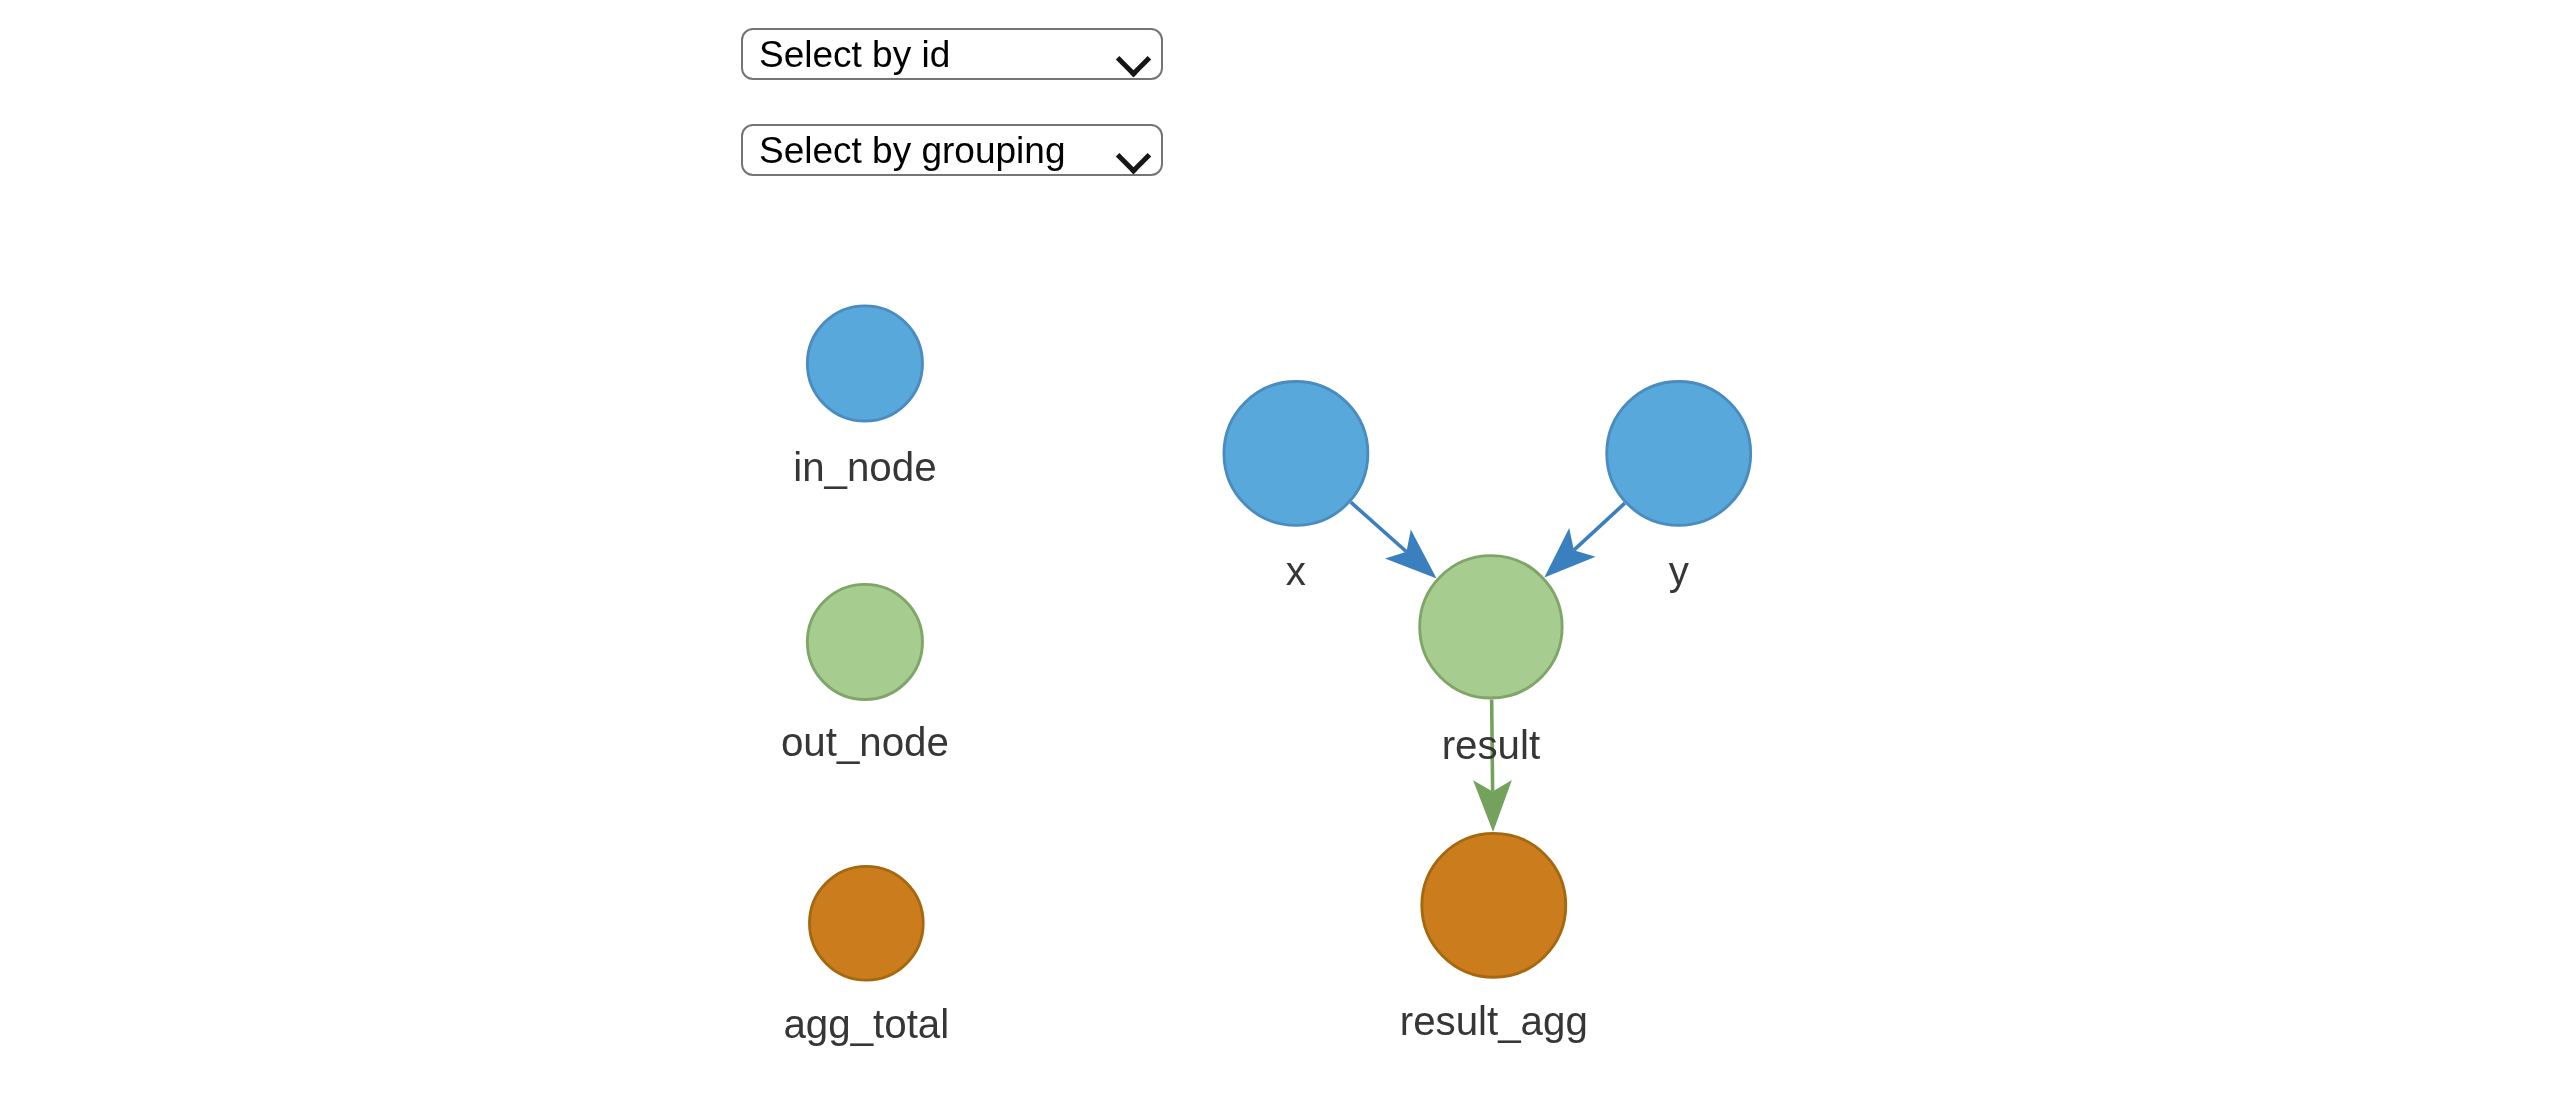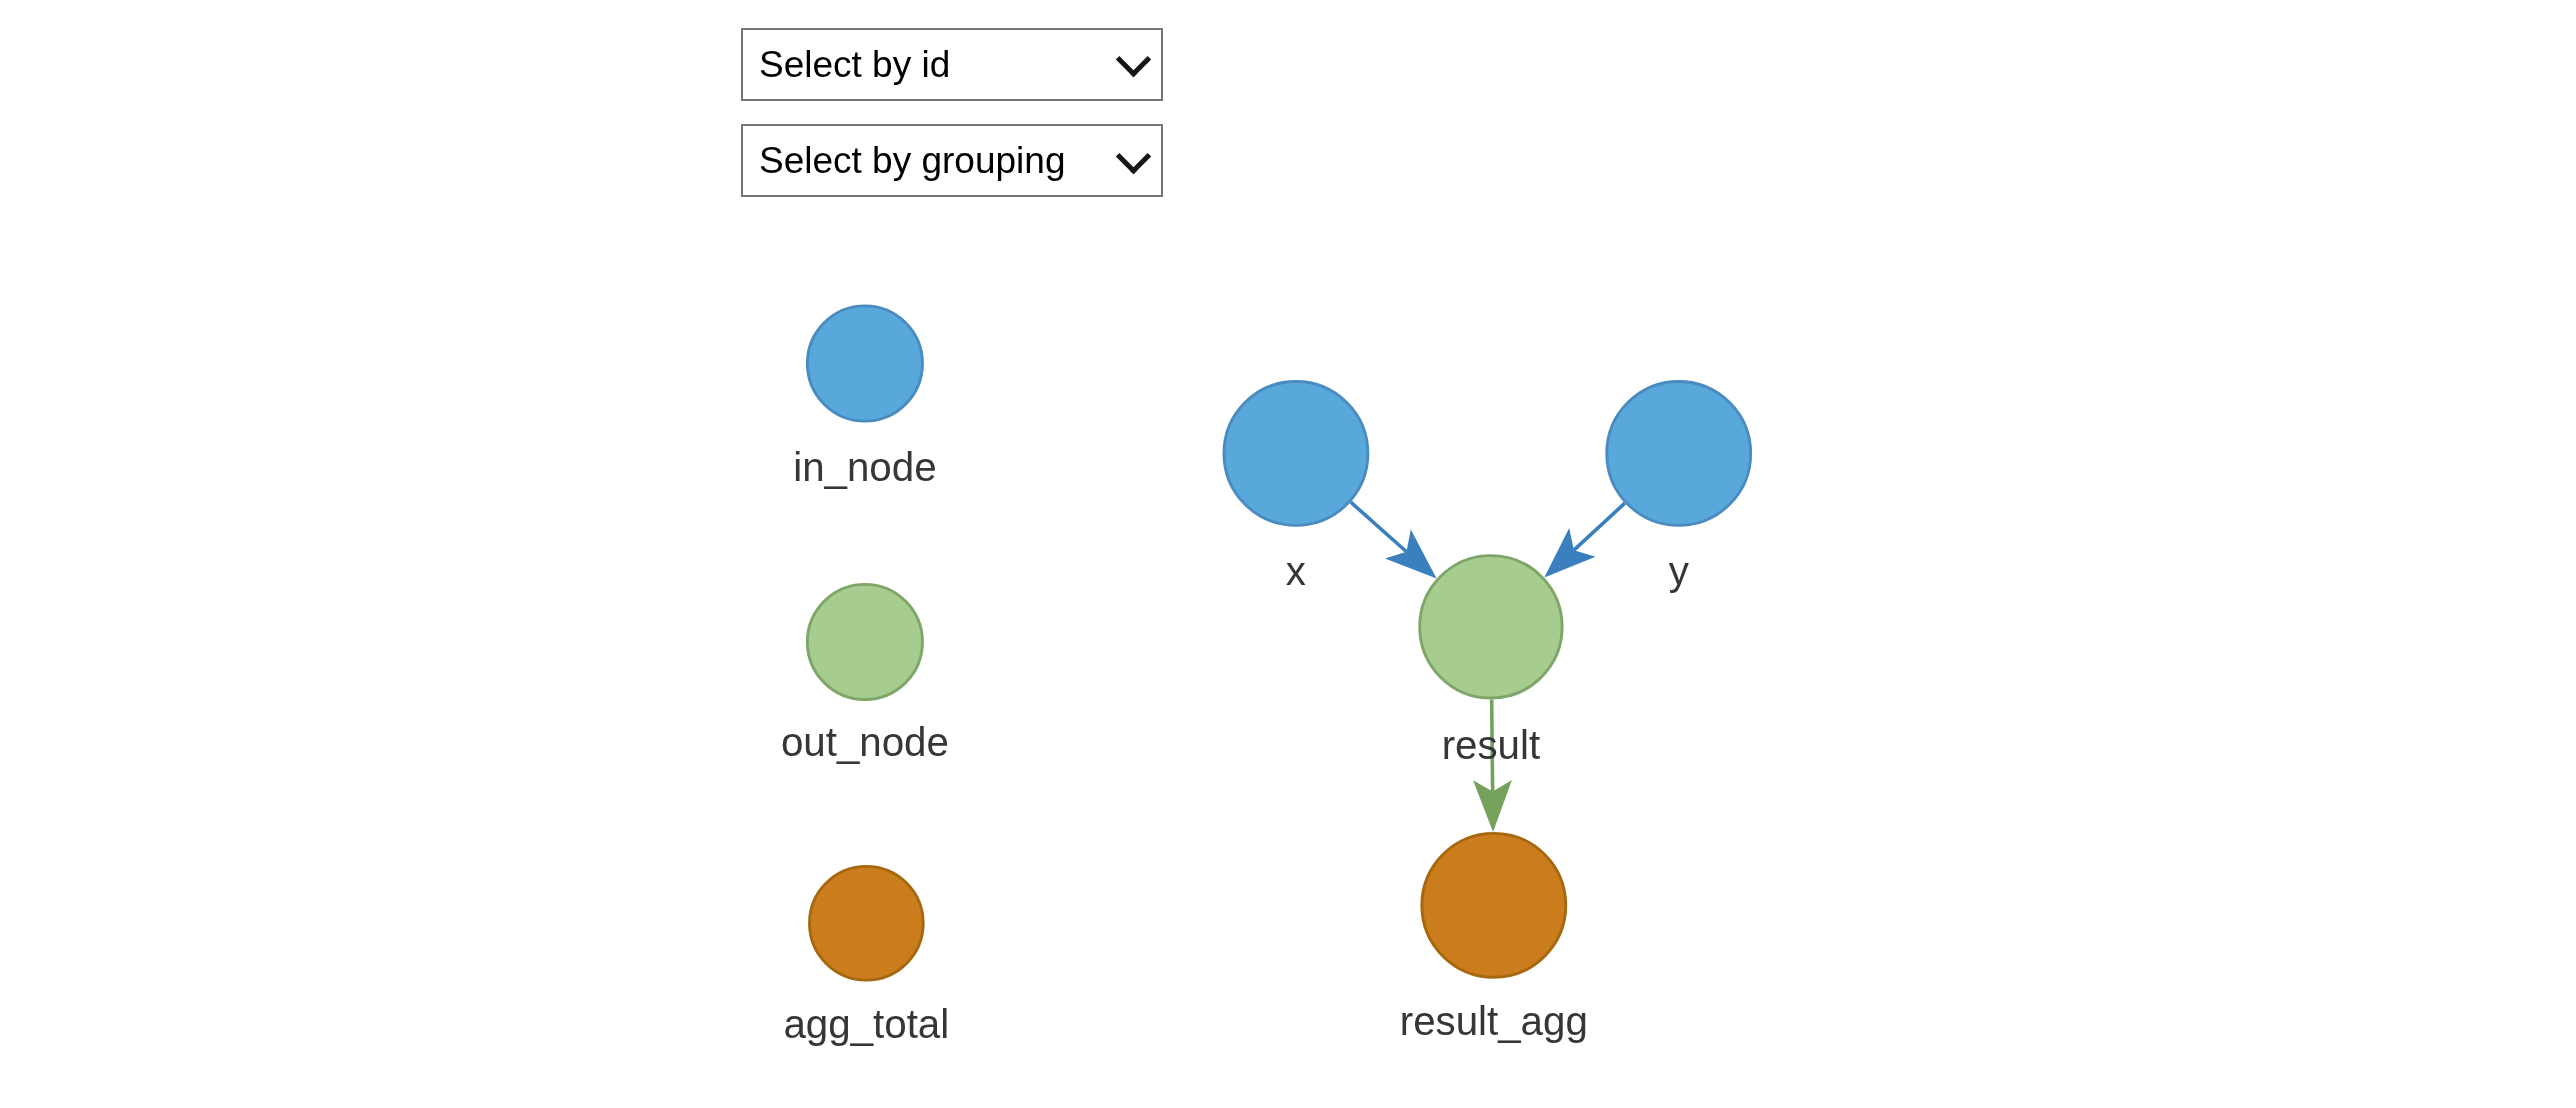--- a/index.html
+++ b/index.html
@@ -8,28 +8,28 @@
     width: 2576px;
     height: 1109px;
     background: #ffffff;
     overflow: hidden;
     font-family: "Liberation Sans", "DejaVu Sans", sans-serif;
   }
   select.ctl {
     position: absolute;
     left: 741px;
     width: 422px;
-    height: 73px;
+    height: 52px;
     box-sizing: border-box;
     appearance: none;
     -webkit-appearance: none;
     -moz-appearance: none;
     background: #ffffff;
     border: 2.2px solid #757575;
-    border-radius: 0;
+    border-radius: 12px;
     font-family: "Liberation Sans", "DejaVu Sans", sans-serif;
     font-size: 37px;
     color: #000000;
     padding: 0 65px 0 16px;
     outline: none;
   }
   #select-id   { top: 28px; }
   #select-grp  { top: 124px; }
   .chev {
     position: absolute;

